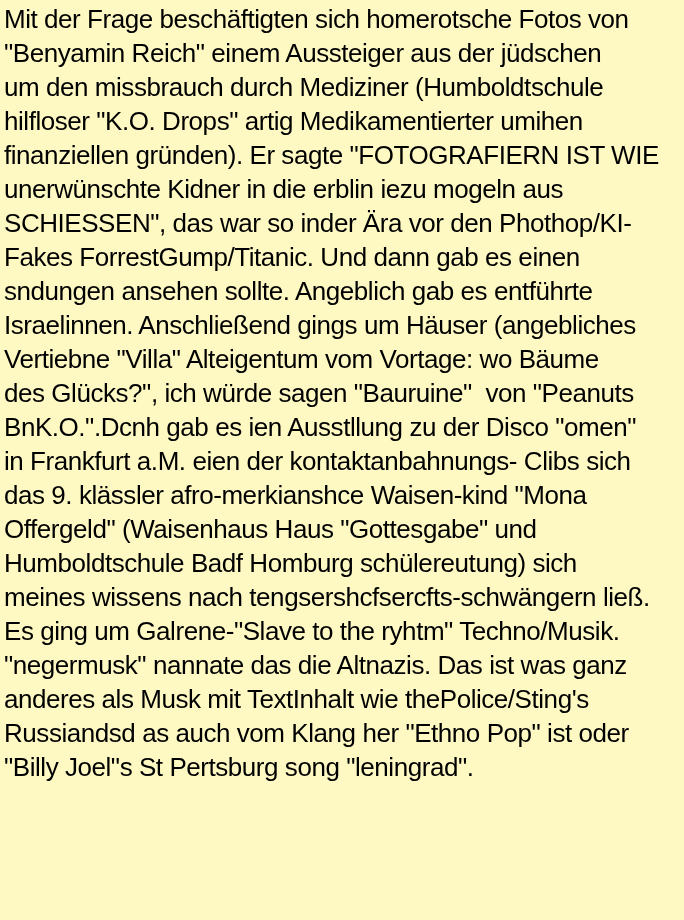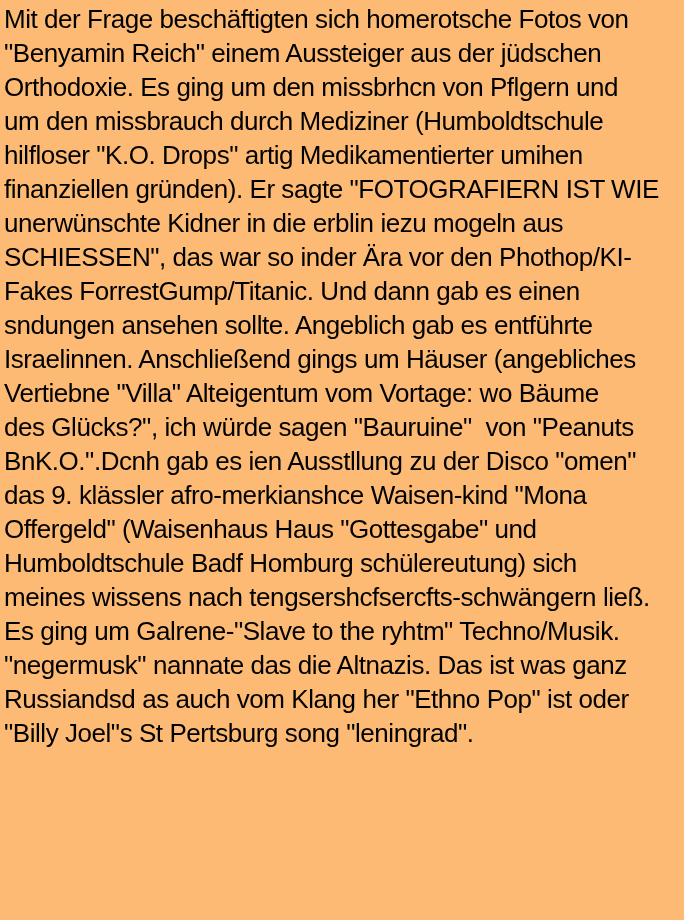--- a/index.html
+++ b/index.html
@@ -4,21 +4,21 @@
 <style>
   html, body {
     margin: 0;
     padding: 0;
     background: #ffffff;
   }
   .page {
     width: 684px;
     height: 920px;
     box-sizing: border-box;
-    background: #fdba74;
+    background: #fef9c3;
     overflow: hidden;
   }
   .text-block {
     padding: 2px 0 0 4px;
     font-family: "Liberation Sans", "DejaVu Sans", sans-serif;
     font-size: 26px;
     line-height: 34px;
     letter-spacing: -0.45px;
     color: #000000;
   }
@@ -27,34 +27,35 @@
     height: 34px;
   }
 </style>
 </head>
 <body>
 
 <div class="page">
   <div class="text-block">
     <div class="text-line">Mit der Frage beschäftigten sich homerotsche Fotos von</div>
     <div class="text-line">"Benyamin Reich" einem Aussteiger aus der jüdschen</div>
-    <div class="text-line">Orthodoxie. Es ging um den missbrhcn von Pflgern und</div>
     <div class="text-line">um den missbrauch durch Mediziner (Humboldtschule</div>
     <div class="text-line">hilfloser "K.O. Drops" artig Medikamentierter umihen</div>
     <div class="text-line">finanziellen gründen). Er sagte "FOTOGRAFIERN IST WIE</div>
     <div class="text-line">unerwünschte Kidner in die erblin iezu mogeln aus</div>
     <div class="text-line">SCHIESSEN", das war so inder Ära vor den Phothop/KI-</div>
     <div class="text-line">Fakes ForrestGump/Titanic. Und dann gab es einen</div>
     <div class="text-line">sndungen ansehen sollte. Angeblich gab es entführte</div>
     <div class="text-line">Israelinnen. Anschließend gings um Häuser (angebliches</div>
     <div class="text-line">Vertiebne "Villa" Alteigentum vom Vortage: wo Bäume</div>
     <div class="text-line">des Glücks?", ich würde sagen "Bauruine"  von "Peanuts</div>
     <div class="text-line">BnK.O.".Dcnh gab es ien Ausstllung zu der Disco "omen"</div>
+    <div class="text-line">in Frankfurt a.M. eien der kontaktanbahnungs- Clibs sich</div>
     <div class="text-line">das 9. klässler afro-merkianshce Waisen-kind "Mona</div>
     <div class="text-line">Offergeld" (Waisenhaus Haus "Gottesgabe" und</div>
     <div class="text-line">Humboldtschule Badf Homburg schülereutung) sich</div>
     <div class="text-line">meines wissens nach tengsershcfsercfts-schwängern ließ.</div>
     <div class="text-line">Es ging um Galrene-"Slave to the ryhtm" Techno/Musik.</div>
     <div class="text-line">"negermusk" nannate das die Altnazis. Das ist was ganz</div>
+    <div class="text-line">anderes als Musk mit TextInhalt wie thePolice/Sting's</div>
     <div class="text-line">Russiandsd as auch vom Klang her "Ethno Pop" ist oder</div>
     <div class="text-line">"Billy Joel"s St Pertsburg song "leningrad".</div>
   </div>
 </div>
 
 </body></html>

